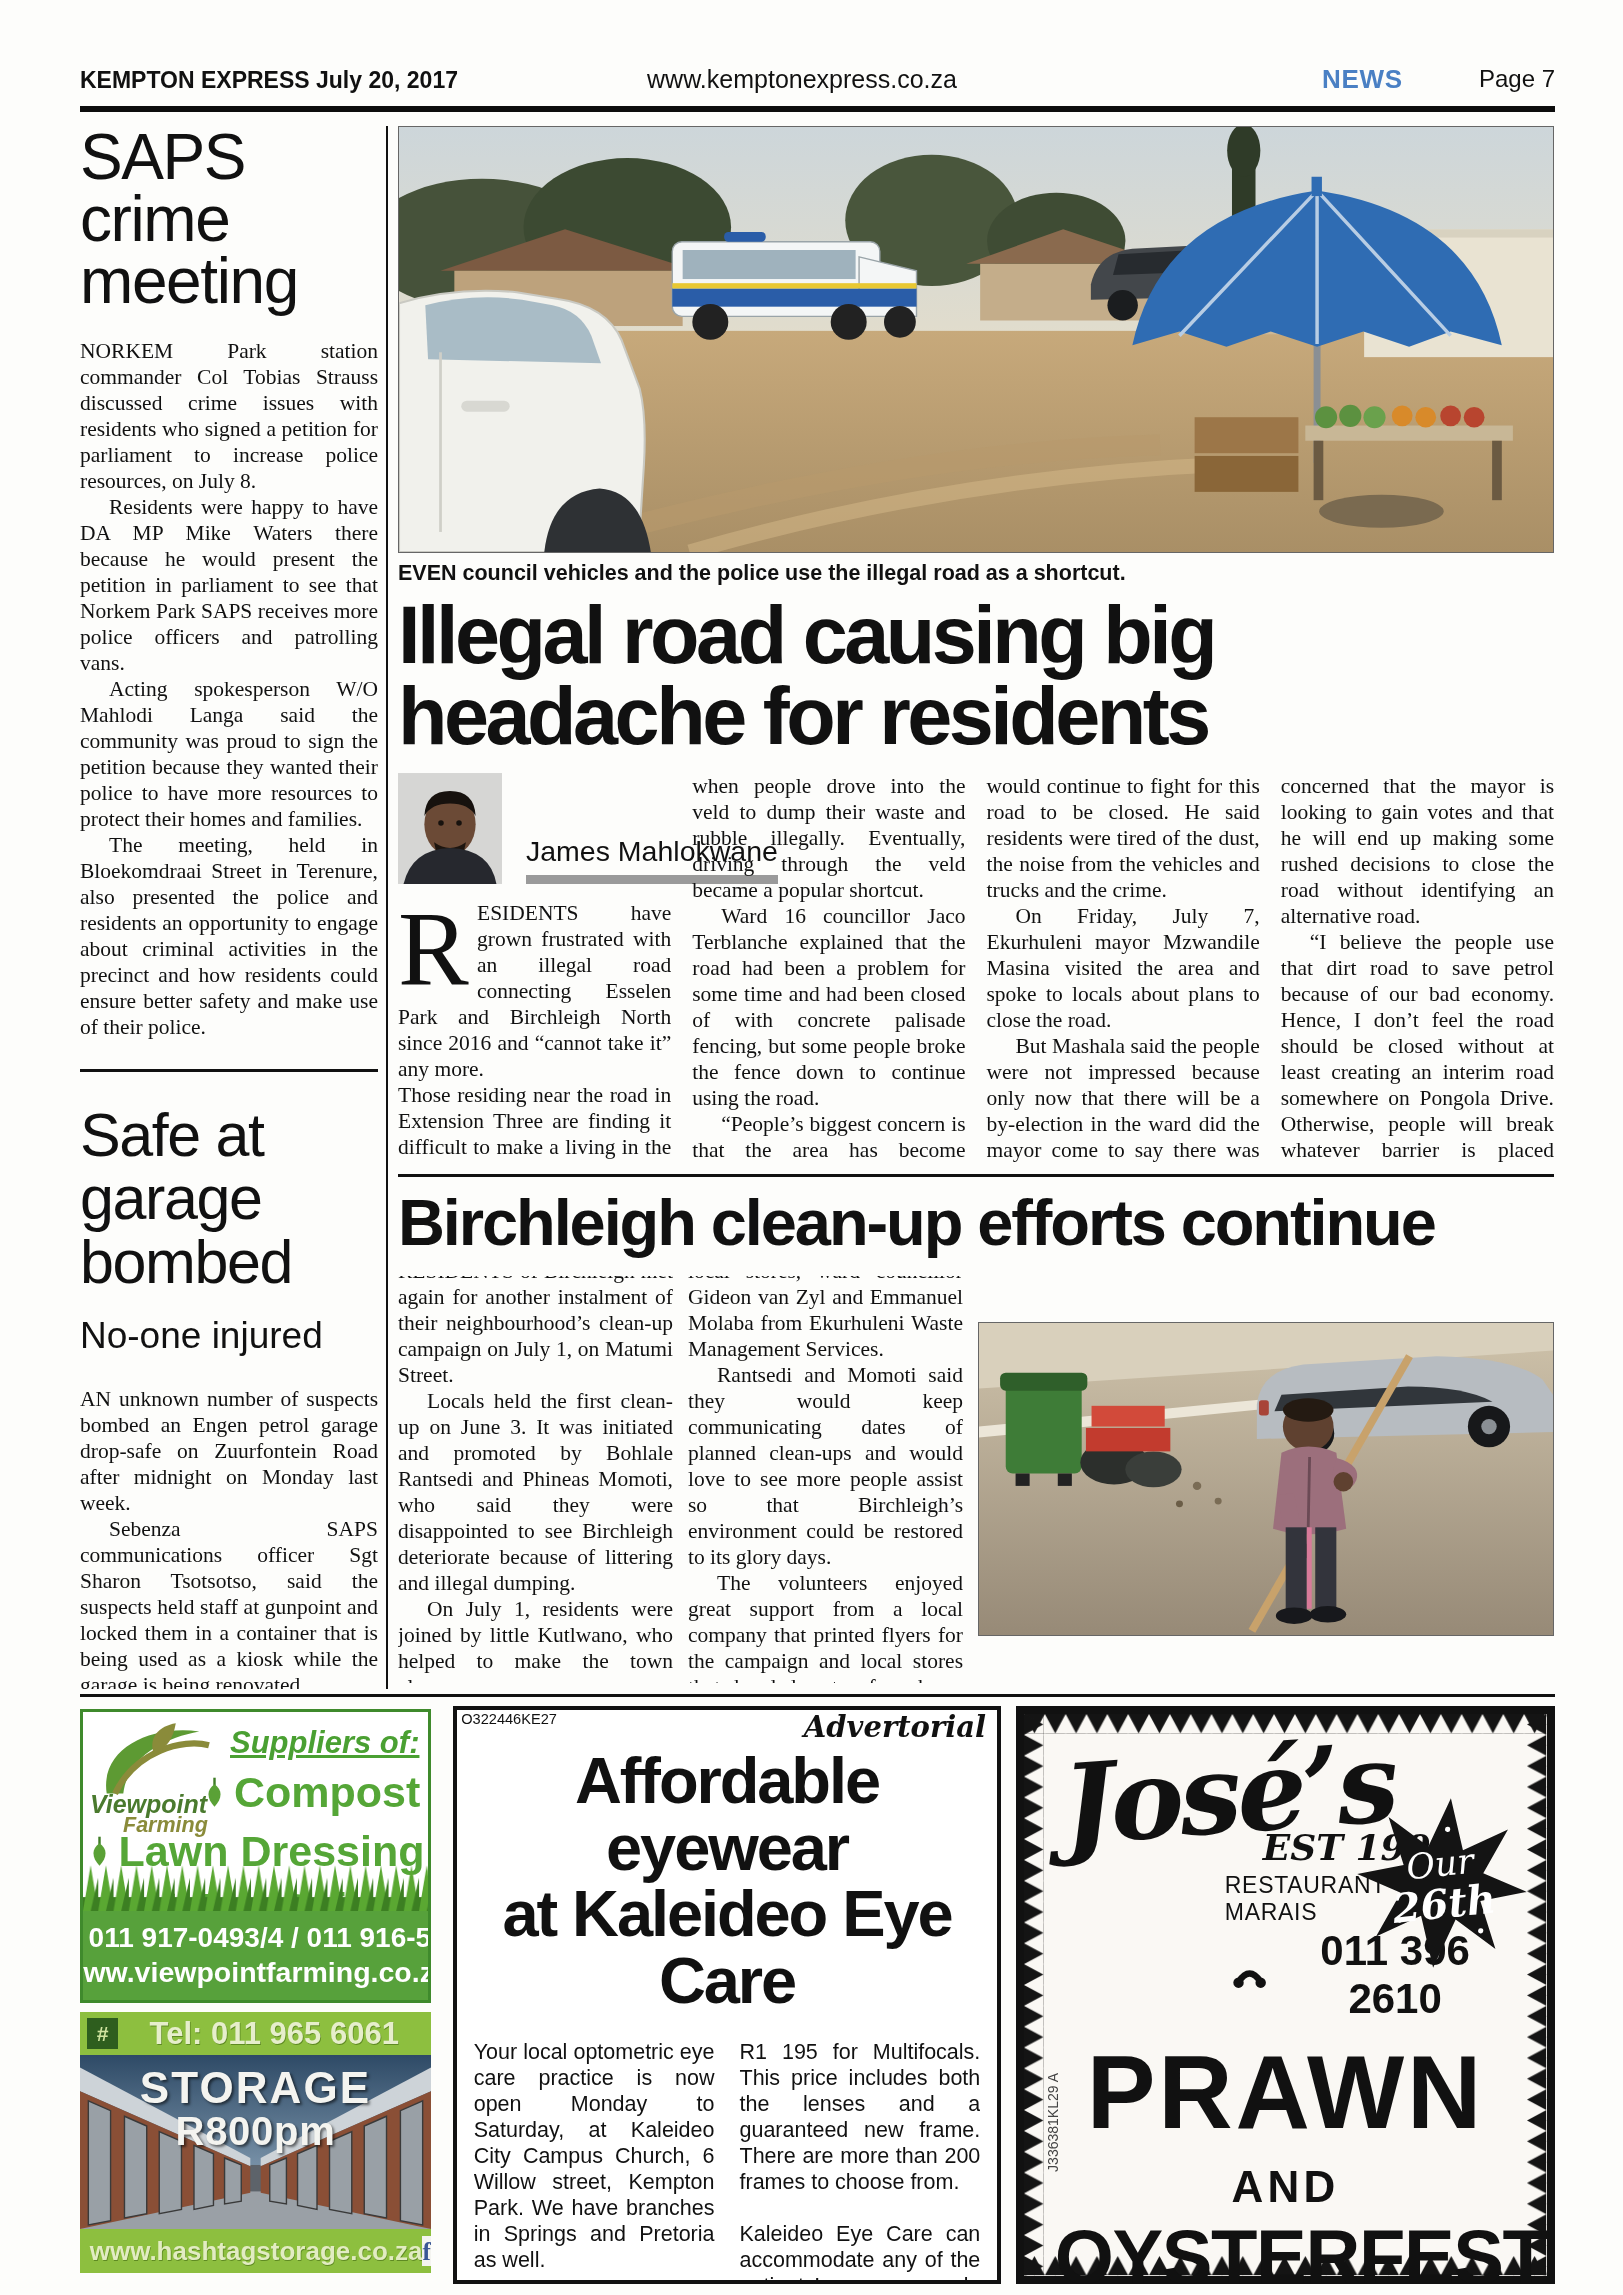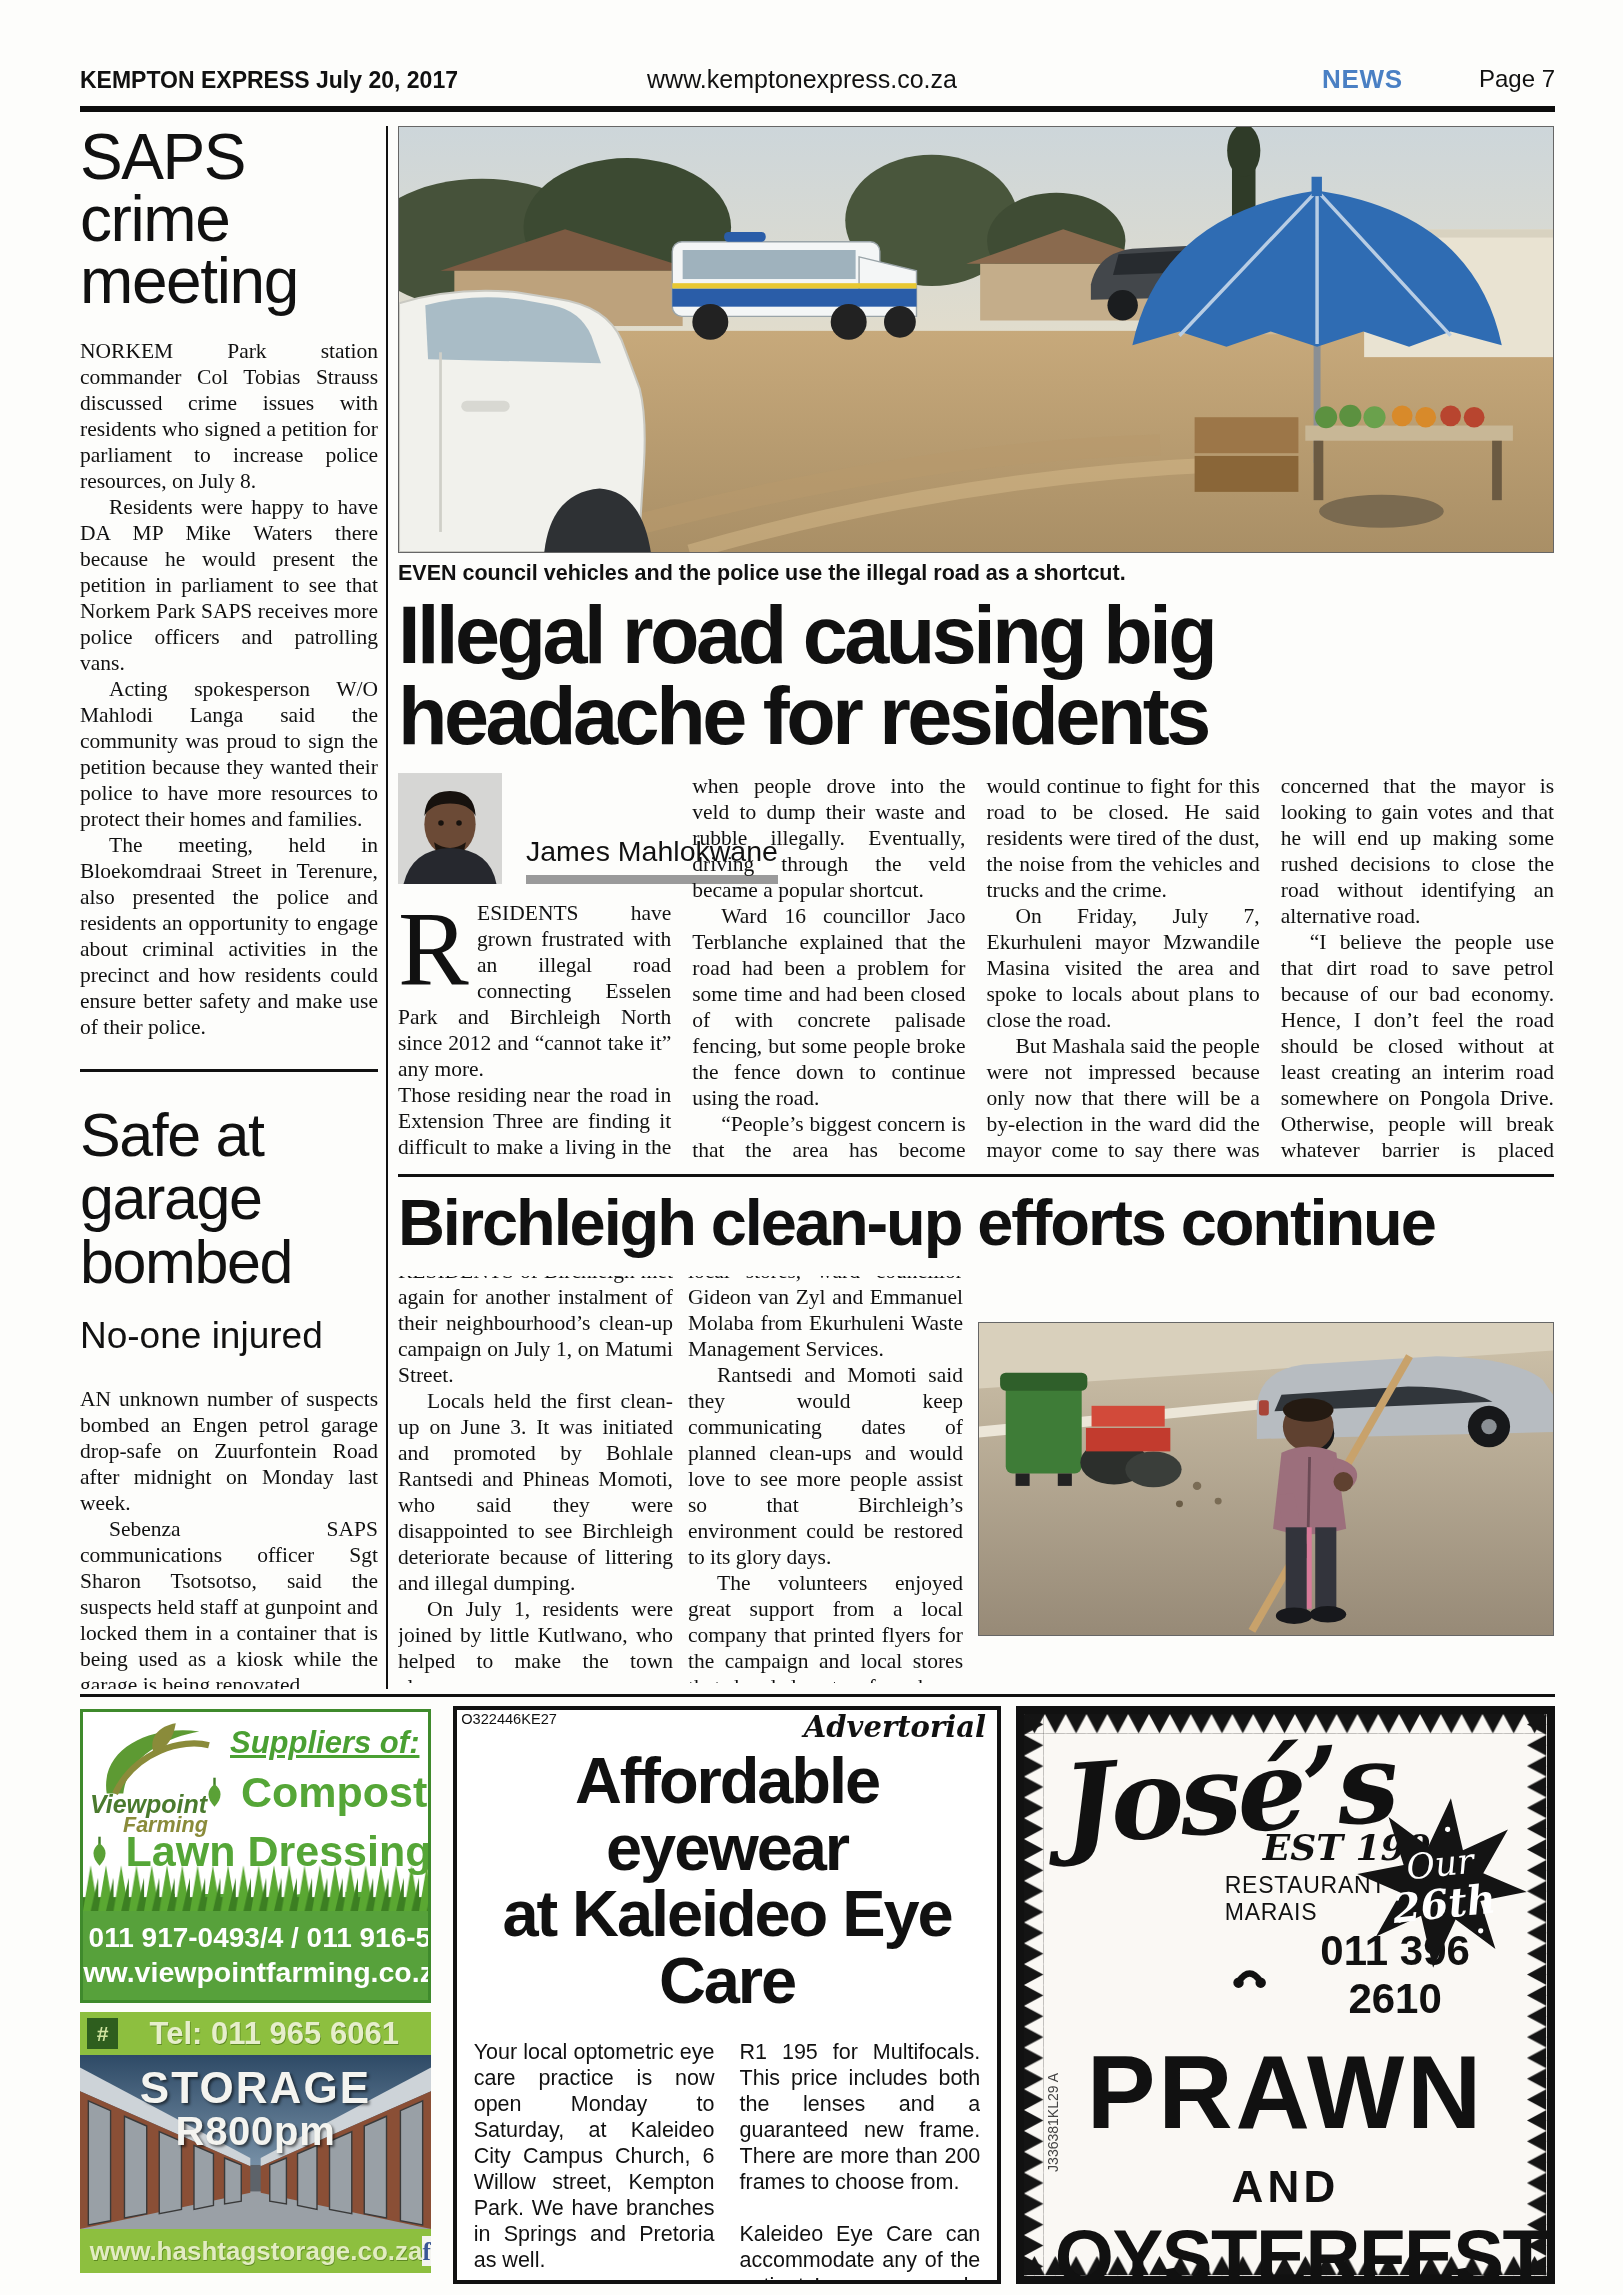--- a/index.html
+++ b/index.html
@@ -49,21 +49,21 @@
   .birch-photo svg{display:block;width:100%;height:100%;}
   .birch-caption{font:700 23px/29px "Liberation Sans",sans-serif;margin-top:5.6px;}
   .rule-bottom{position:absolute;left:80px;top:1694px;width:1475px;height:2.8px;background:#111;}
   
   .ad-viewpoint{position:absolute;left:80px;top:1709px;width:351px;height:294px;border:3.5px solid #3f8a2c;
                 box-sizing:border-box;background:#fff;overflow:hidden;}
   .vp-logo{position:absolute;left:4.2px;top:7px;width:132px;height:76px;}
   .vp-logo1{position:absolute;left:7px;top:78px;font:800 italic 25px "Liberation Sans",sans-serif;color:#4a7a2e;}
   .vp-logo2{position:absolute;left:40px;top:101px;font:700 italic 21.5px "Liberation Sans",sans-serif;color:#8a8b3a;}
   .vp-sup{position:absolute;left:147px;top:12.5px;font:700 italic 31px "Liberation Sans",sans-serif;color:#4aa032;text-decoration:underline;}
-  .vp-item{position:absolute;font:700 43px "Liberation Sans",sans-serif;color:#55a637;white-space:nowrap;display:flex;align-items:center;gap:16px;}
+  .vp-item{position:absolute;font:700 43px "Liberation Sans",sans-serif;color:#55a637;white-space:nowrap;display:flex;align-items:center;gap:9px;}
   .vp-i1{left:121px;top:56px;}
   .vp-i2{left:5.6px;top:115px;}
   .vp-i3{left:80px;top:172px;}
   .vp-leaf{width:21px;height:30.5px;}
   .vp-grass{position:absolute;left:0;right:0;bottom:89px;height:50px;}
   .vp-bars{position:absolute;left:0;right:0;bottom:0;height:89px;background:#57a13b;color:#fff;
            display:flex;flex-direction:column;justify-content:center;align-items:center;gap:2.8px;}
   .vp-tel{font:700 28px "Liberation Sans",sans-serif;white-space:nowrap;}
   .vp-web{font:700 28.5px "Liberation Sans",sans-serif;}
   
@@ -233,21 +233,21 @@
             <path d="M52,100 q23,16 46,0 l-3,13 q-20,12 -40,0 z" fill="#1d150f"></path>
             <circle cx="62" cy="72" r="4" fill="#17120e"></circle>
               <circle cx="88" cy="72" r="4" fill="#17120e"></circle>
             <path d="M8,160 q12,-50 67,-52 q58,2 67,52 z" fill="#26282e"></path>
           </svg>
           <div class="byline-right">
             <div class="byline-name">James Mahlokwane</div>
             <div class="byline-bar"></div>
           </div>
         </div>
-        <p class="lead"><span class="dropcap">R</span><span>ESIDENTS have grown frustrated with an illegal road connecting Esselen Park and Birchleigh North since 2012 and “cannot take it” any more.</span></p>
+        <p class="lead"><span class="dropcap">R</span><span>ESIDENTS have grown frustrated with an illegal road connecting Esselen Park and Birchleigh North since 2016 and “cannot take it” any more.</span></p>
         <div>
             <p>Those residing near the road in Extension Three are finding it difficult to make a living in the area as traffic is heavier at peak hours and on Saturday mornings because of vehicles travelling to funerals.</p>
           </div>
       </div>
       <div class="col">
           <p>when people drove into the veld to dump their waste and rubble illegally. Eventually, driving through the veld became a popular shortcut.</p>
           <p>Ward 16 councillor Jaco Terblanche explained that the road had been a problem for some time and had been closed of with concrete palisade fencing, but some people broke the fence down to continue using the road.</p>
           <p>“People’s biggest concern is that the area has become exposed to crime because criminals use the road as an escape route. The police also do not want this road because those living nearby have lots of dust heading in the direction of their homes,” he said, adding the DA</p>
         </div>
       <div class="col">

